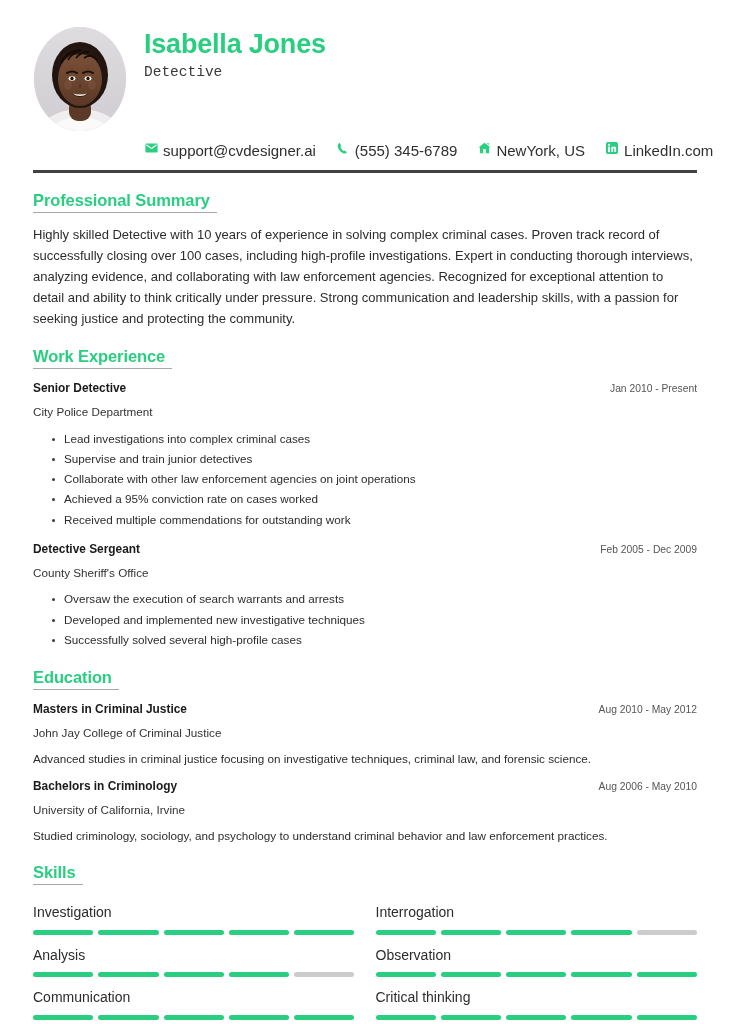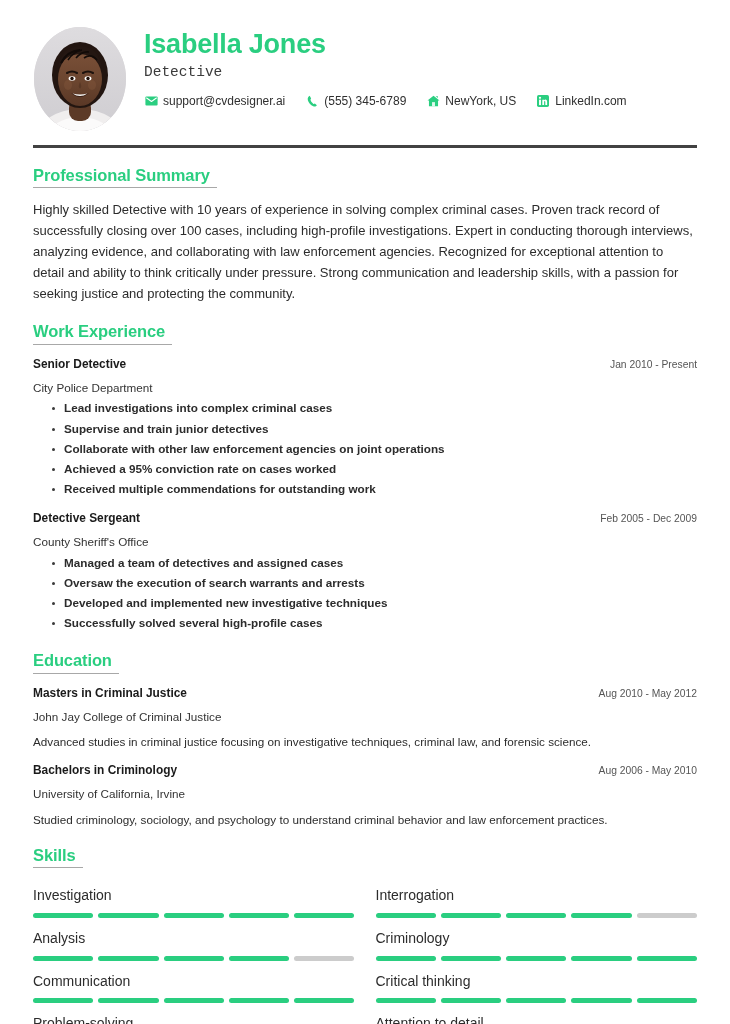--- a/index.html
+++ b/index.html
@@ -73,25 +73,25 @@
 
   .contact-row {
     display: flex;
     align-items: center;
     margin-top: 12px;
     flex-wrap: nowrap;
   }
 
   .contact-item {
     display: flex;
-    align-items: center;
     margin-right: 20px;
-    font-size: 12px;
+    font-size: 15px;
     color: #2f2f2f;
     white-space: nowrap;
+    margin-top: 48px;
   }
 
   .contact-item .ic {
     display: inline-flex;
     align-items: center;
     justify-content: center;
     width: 14px;
     height: 13px;
     margin-right: 5px;
     flex: 0 0 14px;
@@ -165,24 +165,23 @@
   }
 
   .entry-desc {
     font-size: 11.7px;
     color: #2c2c2c;
     margin-top: 9px;
     line-height: 1.5;
   }
 
   .bullets {
-    margin-top: 3px;
+    margin-top: 9px;
     padding-left: 31px;
     list-style: none;
-    font-weight: bold;
   }
 
   .bullets li {
     font-size: 11.7px;
     color: #2c2c2c;
     line-height: 1.72;
     position: relative;
   }
 
   .bullets li::before {
@@ -370,21 +369,20 @@
       </ul>
     </div>
 
     <div class="entry">
       <div class="entry-head">
         <div class="entry-role">Detective Sergeant</div>
         <div class="entry-date">Feb 2005 - Dec 2009</div>
       </div>
       <div class="entry-org">County Sheriff's Office</div>
       <ul class="bullets">
-        <li>Managed a team of detectives and assigned cases</li>
         <li>Oversaw the execution of search warrants and arrests</li>
         <li>Developed and implemented new investigative techniques</li>
         <li>Successfully solved several high-profile cases</li>
       </ul>
     </div>
   </div>
 
   <div class="section">
     <div class="section-title-wrap">
       <div class="section-title">Education</div>
@@ -438,21 +436,21 @@
           <div class="skill-name">Analysis</div>
           <div class="skill-bar">
             <span class="seg on"></span>
             <span class="seg on"></span>
             <span class="seg on"></span>
             <span class="seg on"></span>
             <span class="seg"></span>
           </div>
         </div>
         <div class="skill">
-          <div class="skill-name">Criminology</div>
+          <div class="skill-name">Observation</div>
           <div class="skill-bar">
             <span class="seg on"></span>
             <span class="seg on"></span>
             <span class="seg on"></span>
             <span class="seg on"></span>
             <span class="seg on"></span>
           </div>
         </div>
         <div class="skill">
           <div class="skill-name">Communication</div>

